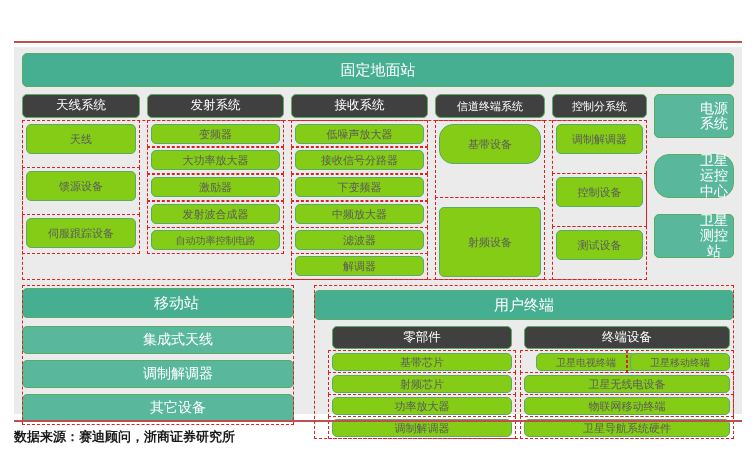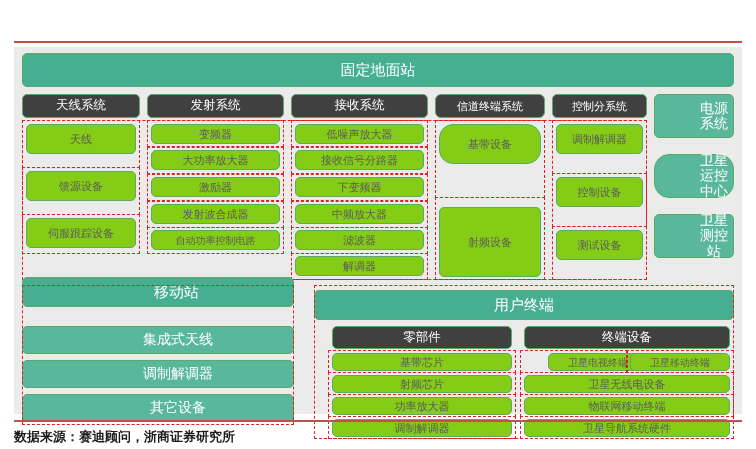--- a/index.html
+++ b/index.html
@@ -116,39 +116,39 @@
     <div class="dash" style="left:538px;top:126px;width:95px;height:54px;"></div>
     <div class="dash" style="left:538px;top:179px;width:95px;height:54px;"></div>
 
     <div class="gbox mid" style="left:640px;top:47px;width:80px;height:44px;">电源系统</div>
     <div class="gbox mid" style="left:640px;top:107px;width:80px;height:44px;border-radius:15px;">卫星运控
 中心</div>
     <div class="gbox mid" style="left:640px;top:167px;width:80px;height:44px;">卫星测控站</div>
 
     <div class="dash" style="left:8px;top:73px;width:625px;height:160px;"></div>
 
-    <div class="gbox lvl1" style="left:8px;top:230px;width:272px;height:30px;padding-left:37px;">移动站</div>
+    <div class="gbox lvl1" style="left:8px;top:241px;width:272px;height:30px;padding-left:37px;">移动站</div>
     <div class="gbox mid" style="left:8px;top:279px;width:272px;height:28px;">集成式天线</div>
     <div class="gbox mid" style="left:8px;top:313px;width:272px;height:28px;">调制解调器</div>
     <div class="gbox mid" style="left:8px;top:347px;width:272px;height:28px;">其它设备</div>
 
     <div class="gbox lvl1" style="left:300px;top:243px;width:420px;height:30px;">用户终端</div>
 
     <div class="gbox lvl2" style="left:318px;top:279px;width:180px;height:23px;">零部件</div>
     <div class="gbox lvl3" style="left:318px;top:306px;width:180px;height:18px;">基带芯片</div>
     <div class="gbox lvl3" style="left:318px;top:328px;width:180px;height:18px;">射频芯片</div>
     <div class="gbox lvl3" style="left:318px;top:350px;width:180px;height:18px;">功率放大器</div>
     <div class="gbox lvl3" style="left:318px;top:372px;width:180px;height:18px;">调制解调器</div>
     <div class="dash" style="left:314px;top:303px;width:188px;height:23px;"></div>
     <div class="dash" style="left:314px;top:325px;width:188px;height:23px;"></div>
     <div class="dash" style="left:314px;top:347px;width:188px;height:23px;"></div>
     <div class="dash" style="left:314px;top:369px;width:188px;height:23px;"></div>
 
     <div class="gbox lvl2" style="left:510px;top:279px;width:206px;height:23px;">终端设备</div>
-    <div class="gbox lvl3 tiny" style="left:534px;top:306px;width:100px;height:18px;">卫星电视终端</div>
+    <div class="gbox lvl3 tiny" style="left:522px;top:306px;width:100px;height:18px;">卫星电视终端</div>
     <div class="gbox lvl3 tiny" style="left:616px;top:306px;width:100px;height:18px;">卫星移动终端</div>
     <div class="gbox lvl3" style="left:510px;top:328px;width:206px;height:18px;">卫星无线电设备</div>
     <div class="gbox lvl3" style="left:510px;top:350px;width:206px;height:18px;">物联网移动终端</div>
     <div class="gbox lvl3" style="left:510px;top:372px;width:206px;height:18px;">卫星导航系统硬件</div>
     <div class="dash" style="left:506px;top:303px;width:108px;height:23px;"></div>
     <div class="dash" style="left:612px;top:303px;width:108px;height:23px;"></div>
     <div class="dash" style="left:506px;top:325px;width:214px;height:23px;"></div>
     <div class="dash" style="left:506px;top:347px;width:214px;height:23px;"></div>
     <div class="dash" style="left:506px;top:369px;width:214px;height:23px;"></div>
 

